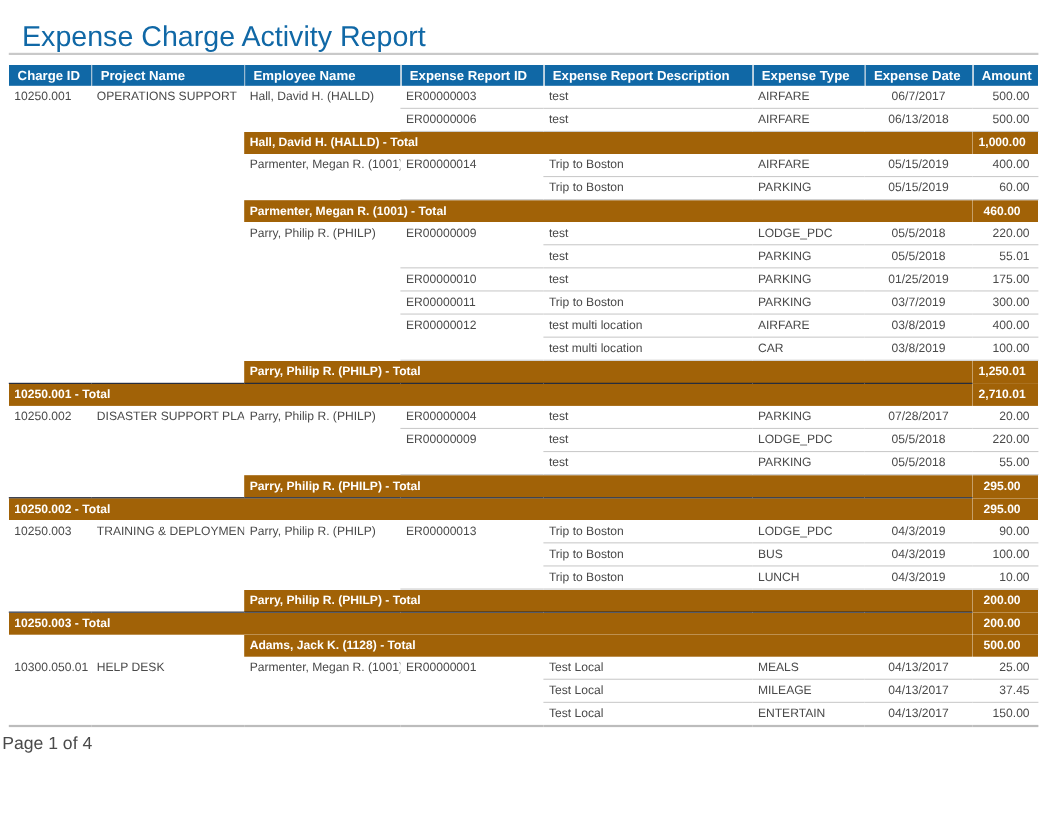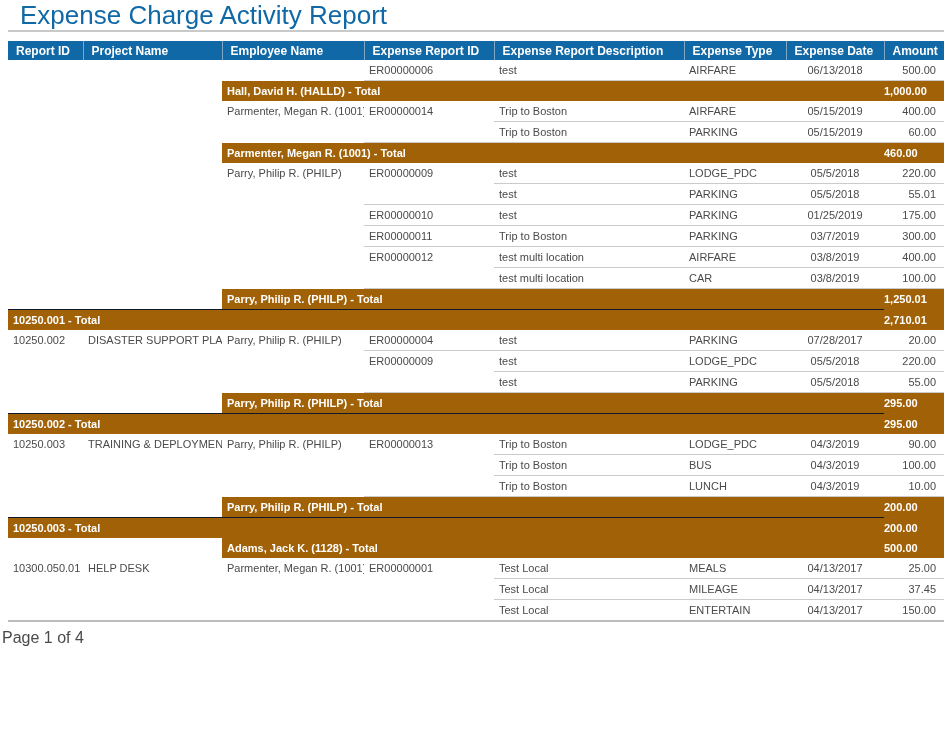--- a/index.html
+++ b/index.html
@@ -1,28 +1,28 @@
 <!DOCTYPE html>
 <html><head>
 <meta charset="utf-8">
 <style>
   html,body{margin:0;padding:0;background:#fff;font-family:"Liberation Sans",sans-serif;}
   .page{width:952px;height:745px;overflow:hidden;position:relative;background:#fff;}
-  .title{margin:0 0 0 20px;font-size:26px;line-height:30px;font-weight:400;color:#1068A6;}
+  .title{margin:18px 0 0 20px;font-size:26px;line-height:30px;font-weight:400;color:#1068A6;}
   .subtitle{margin:12px 0 7px 16px;font-size:11px;font-weight:bold;color:#8C8C8C;}
   .rule{height:2px;background:#C9C9C9;width:936px;margin-left:8px;}
   table{border-collapse:collapse;table-layout:fixed;width:936px;margin:9px 0 0 8px;border-bottom:2px solid #BCBCBC;}
   th{background:#1068A6;color:#fff;font-size:12px;font-weight:bold;text-align:left;height:19px;padding:0 2px 0 8px;border-left:1px solid #7FA8C6;white-space:nowrap;overflow:hidden;}
   th:first-child{border-left:none;}
   td{font-size:11px;color:#4A4A4A;height:20px;padding:0 2px 0 5px;white-space:nowrap;overflow:hidden;vertical-align:middle;}
   td.sep{border-bottom:1px solid #CBCBCB;}
   td.date{text-align:center;padding:0;}
   td.amt{text-align:right;padding:0 8px 0 0;}
   td.bar{background:#a16207;color:#fff;font-weight:bold;}
-  td.bar-amt{text-align:left;padding:0 6px 0 0;margin-top:24px;}
+  td.bar-amt{text-align:center;padding:0 6px 0 0;margin-top:24px;}
   td.wsep{border-top:1px solid #0f172a;}
   .footer{margin:7px 0 0 2px;font-size:16px;color:#4A4A4A;}
 </style>
 </head>
 <body>
 
 <div class="page">
   <h1 class="title">Expense Charge Activity Report</h1>
   <div class="rule"></div>
 
@@ -32,32 +32,42 @@
         <col style="width:139px">
         <col style="width:142px">
         <col style="width:130px">
       <col style="width:190px">
         <col style="width:102px">
         <col style="width:98px">
         <col style="width:60px">
     </colgroup>
     <thead>
       <tr>
-        <th>Report ID</th>
+        <th>Charge ID</th>
         <th>Project Name</th>
         <th>Employee Name</th>
         <th>Expense Report ID</th>
         <th>Expense Report Description</th>
         <th>Expense Type</th>
         <th>Expense Date</th>
         <th>Amount</th>
       </tr>
     </thead>
     <tbody>
         <tr>
+          <td>10250.001</td>
+          <td>OPERATIONS SUPPORT</td>
+          <td>Hall, David H. (HALLD)</td>
+          <td class="sep">ER00000003</td>
+          <td class="sep">test</td>
+          <td class="sep">AIRFARE</td>
+          <td class="sep date">06/7/2017</td>
+          <td class="sep amt">500.00</td>
+        </tr>
+        <tr>
           <td></td>
           <td></td>
           <td></td>
           <td class="sep">ER00000006</td>
           <td class="sep">test</td>
           <td class="sep">AIRFARE</td>
           <td class="sep date">06/13/2018</td>
           <td class="sep amt">500.00</td>
         </tr>
         <tr>

